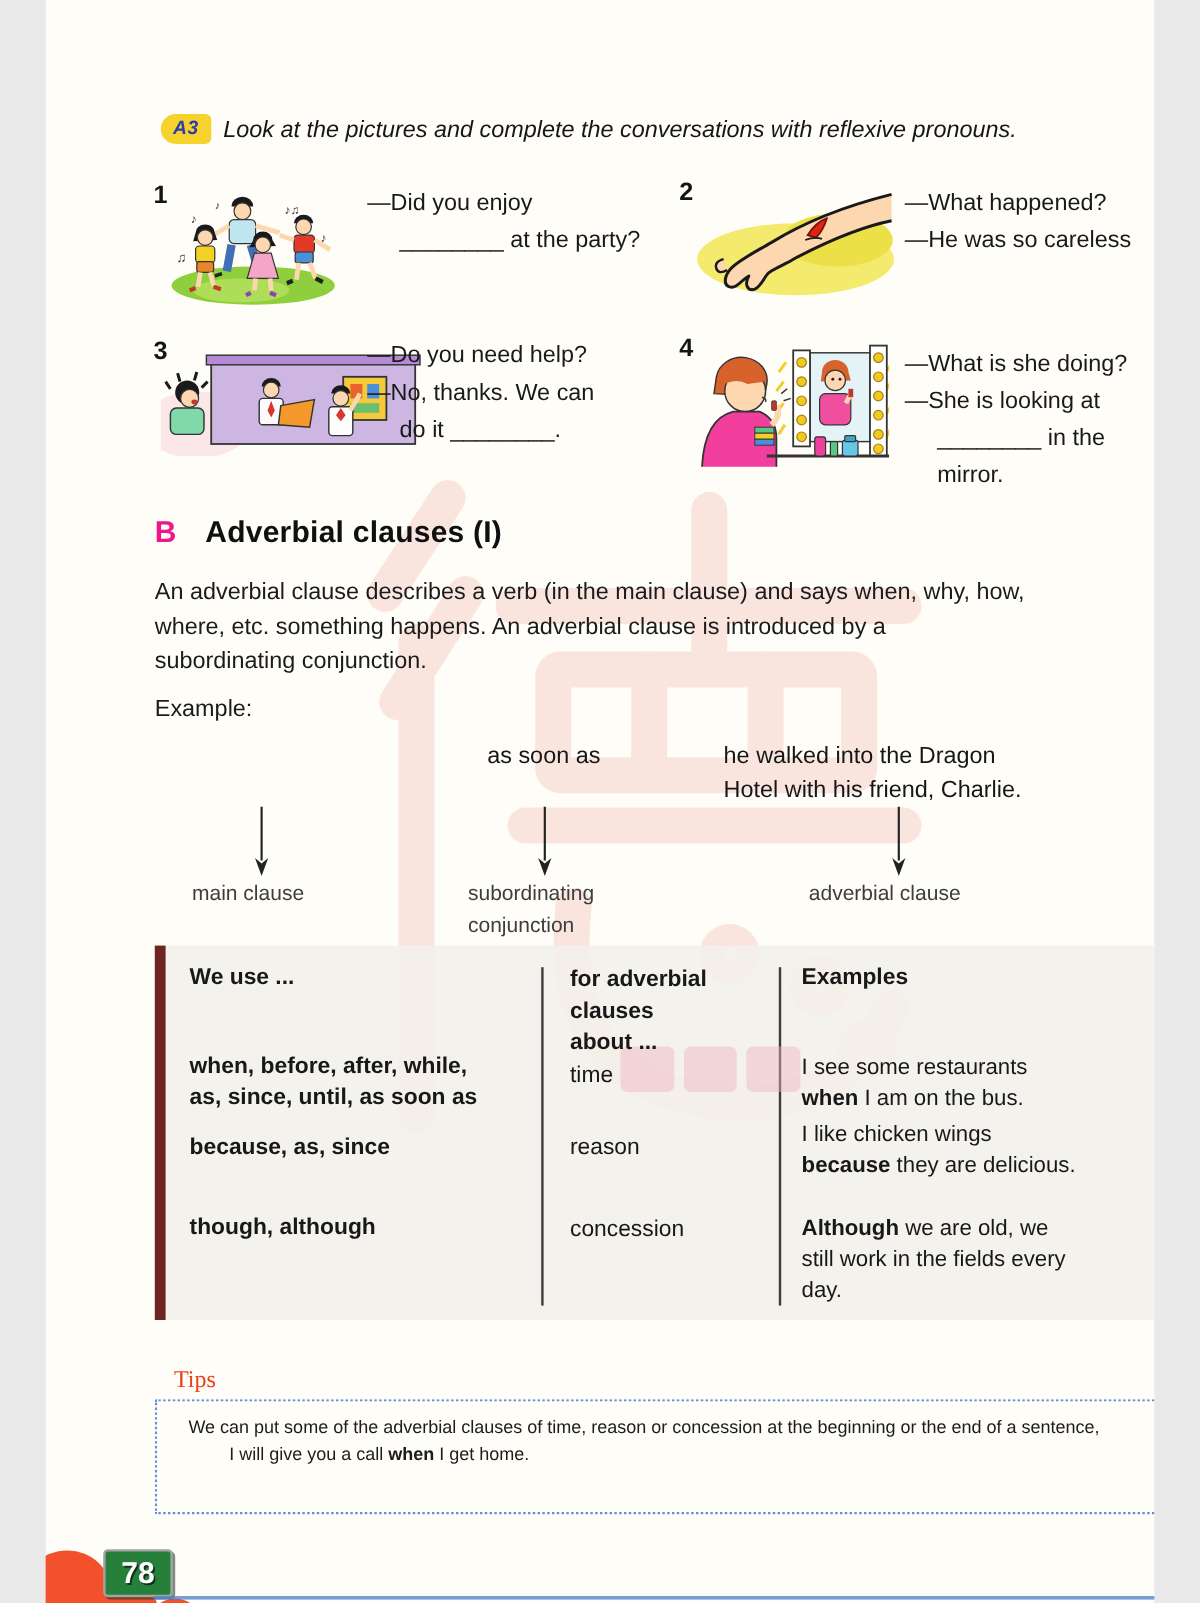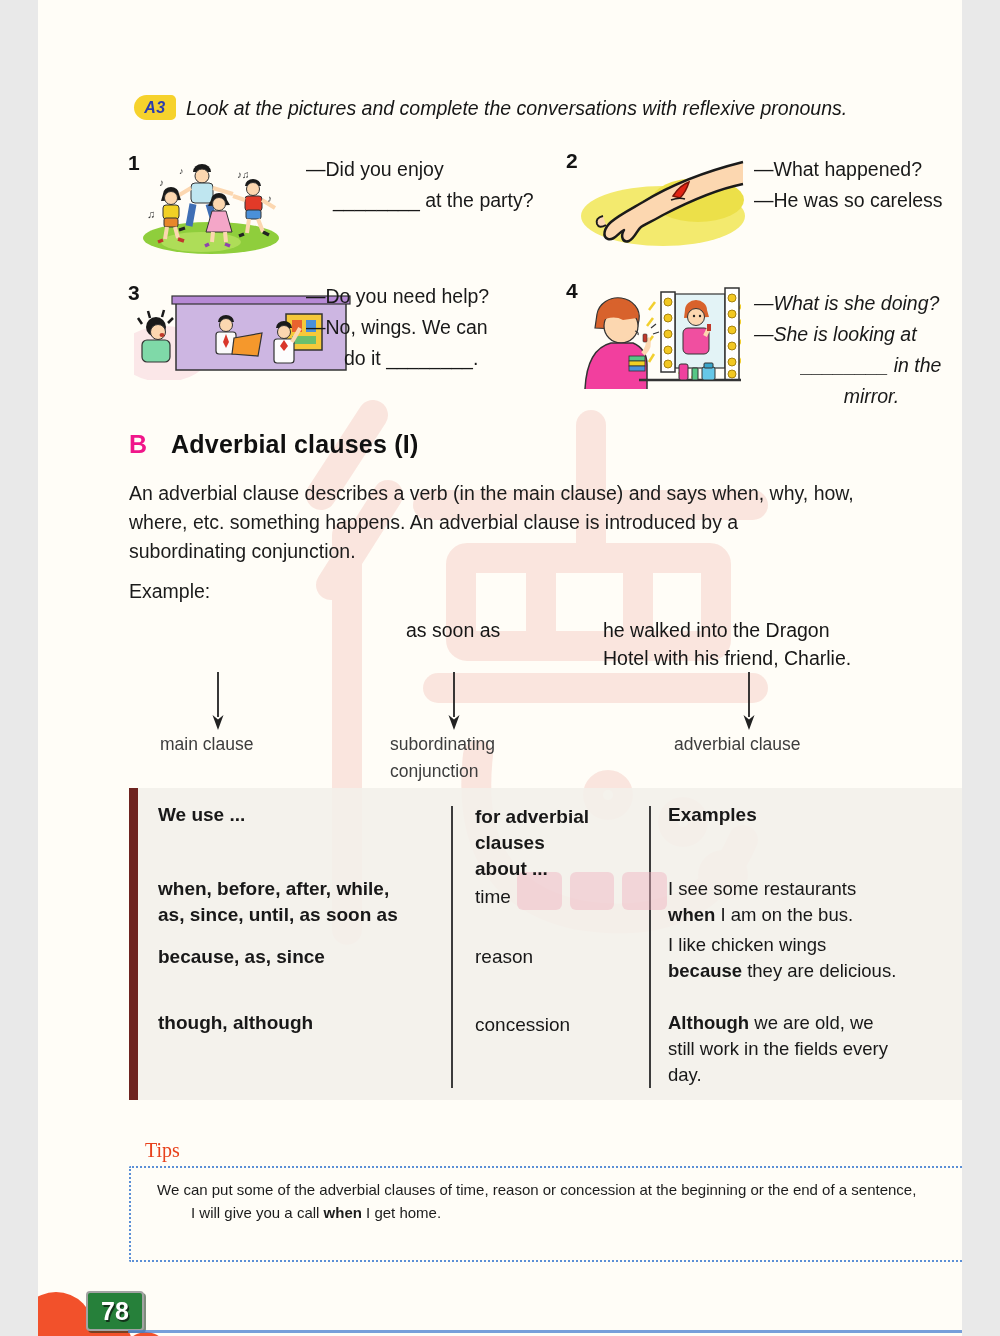--- a/index.html
+++ b/index.html
@@ -12,21 +12,21 @@
   b{font-weight:700;}
   
   .a3-badge{
     left:96px;top:95px;width:42px;height:25px;background:#f6d22c;
     border-radius:13px 5px 5px 13px;display:flex;align-items:center;justify-content:center;
     font-style:italic;font-weight:800;font-size:16px;color:#2b3cae;letter-spacing:.5px;
   }
   .a3-instruction{left:148px;top:97px;font-size:19.5px;font-style:italic;color:#161616;}
   .item-num{font-weight:800;font-size:21px;color:#141414;}
   .dialogue{font-size:19.5px;line-height:31px;color:#191919;}
-  .dialogue .ind{padding-left:27px;text-align:center;}
+  .dialogue .ind{padding-left:27px;}
   
   .b-letter{font-size:25px;font-weight:800;color:#f0168a;}
   .b-title{font-size:25px;font-weight:700;color:#101010;margin-left:24px;letter-spacing:.2px;}
   .intro{font-size:19.5px;line-height:29px;color:#1b1b1b;}
   .example-label{font-size:19.5px;color:#1b1b1b;}
   .ex-text{font-size:19.5px;line-height:28px;color:#161616;}
   .ex-caption{font-size:17.5px;line-height:27px;color:#3d3d3d;}
   
   .gtable{left:91px;top:788px;width:864px;height:312px;background:rgba(242,240,235,0.88);}
   .gtable .barL{position:absolute;left:0;top:0;width:9px;height:312px;background:#6e2420;}
@@ -162,21 +162,21 @@
     <path d="M100,44 L128,39 L124,62 L98,60 Z" fill="#f5982c" stroke="#333" stroke-width="1.2"></path>
 
     <path d="M142,34 a8,7 0 0 1 16,0 z" fill="#1a1a1a"></path>
     <circle cx="150" cy="38" r="6.5" fill="#fcd7b0" stroke="#333" stroke-width="1"></circle>
     <rect x="140" y="45" width="20" height="24" rx="3" fill="#fdfdfd" stroke="#333" stroke-width="1.2"></rect>
     <path d="M150,46 l4,6 -4,5 -4,-5 z" fill="#d9362a"></path>
     <path d="M158,48 L166,34" stroke="#fcd7b0" stroke-width="4"></path>
   </svg>
   <div class="abs dialogue" style="left:268px;top:281px;">
     <div>—Do you need help?</div>
-    <div>—No, wings. We can</div>
+    <div>—No, thanks. We can</div>
     <div class="ind">do it ________.</div>
   </div>
 
   <div class="abs item-num" style="left:528px;top:279px;">4</div>
   <svg class="abs" style="left:517px;top:284px;" width="186" height="108" viewBox="0 0 186 108">
 
     <g stroke="#f2cf2e" stroke-width="2.5">
       <path d="M100,18 l-6,8 M98,34 l-6,8 M98,52 l-6,8 M99,70 l-5,8"></path>
       <path d="M190,16 l-6,9 M188,34 l-6,9 M188,54 l-6,9 M187,74 l-5,9"></path>
       <path d="M128,84 l-4,6 M140,88 l-3,6 M158,90 l-2,6"></path>
@@ -218,21 +218,21 @@
     <path d="M88,70 q8,-8 4,-16" stroke="#fcd7b0" stroke-width="5" fill="none"></path>
     <rect x="88" y="50" width="4" height="8" rx="1" fill="#c0392b" stroke="#333" stroke-width=".6"></rect>
     <path d="M96,44 l5,-4 M98,50 l6,-2" stroke="#333" stroke-width="1.2"></path>
 
     <path d="M84,96 L186,96" stroke="#333" stroke-width="2.5"></path>
     <rect x="124" y="80" width="9" height="16" rx="2" fill="#f0409e" stroke="#333" stroke-width="1"></rect>
     <rect x="137" y="84" width="6" height="12" rx="1" fill="#57c785" stroke="#333" stroke-width="1"></rect>
     <rect x="147" y="83" width="13" height="13" rx="2" fill="#66c7e8" stroke="#333" stroke-width="1"></rect>
     <rect x="149" y="79" width="9" height="5" rx="1" fill="#3aa6cc" stroke="#333" stroke-width="1"></rect>
   </svg>
-  <div class="abs dialogue" style="left:716px;top:288px;font-style:italic;">
+  <div class="abs dialogue" style="left:716px;top:288px;">
     <div>—What is she doing?</div>
     <div>—She is looking at</div>
     <div class="ind">________ in the mirror.</div>
   </div>
 
   <div class="abs" style="left:91px;top:430px;">
     <span class="b-letter">B</span><span class="b-title">Adverbial clauses (I)</span>
   </div>
   <div class="abs intro" style="left:91px;top:479px;">
     <div>An adverbial clause describes a verb (in the main clause) and says when, why, how,</div>

